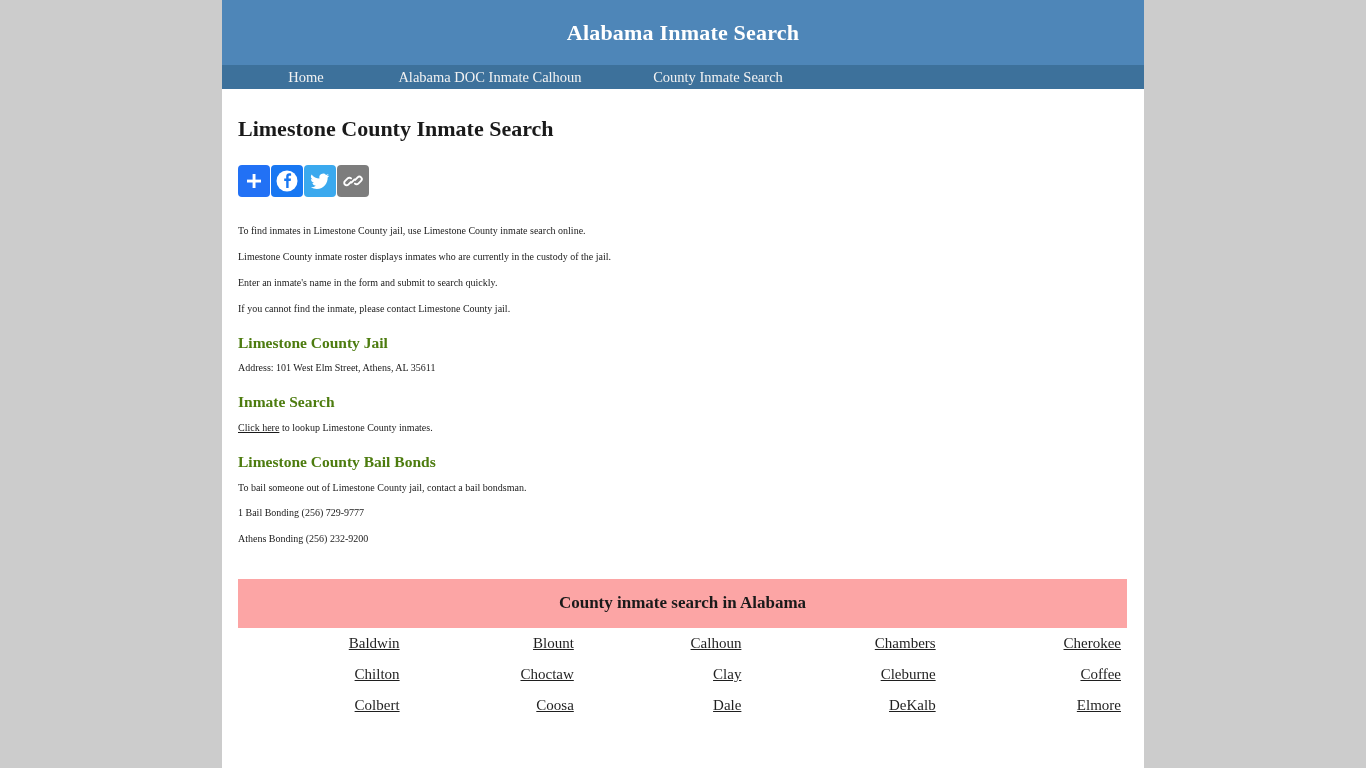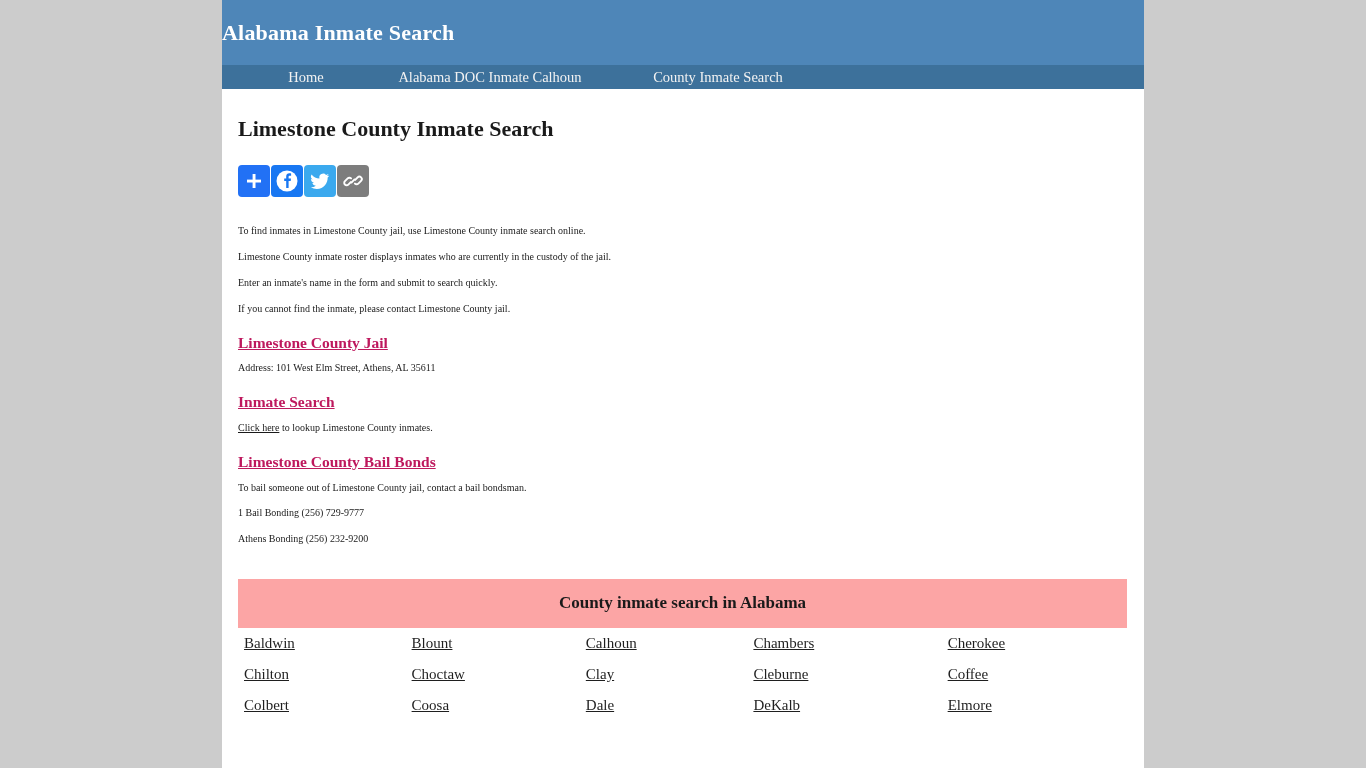--- a/index.html
+++ b/index.html
@@ -18,21 +18,21 @@
     min-height: 768px;
     background: #ffffff;
   }
 
   
   .site-header {
     background: #4e86b8;
     height: 65px;
     display: flex;
     align-items: center;
-    justify-content: flex-start;
+    justify-content: center;
   }
   .site-title {
     color: #ffffff;
     font-size: 22px;
     font-weight: bold;
     letter-spacing: 0.2px;
   }
 
   
   .site-nav {
@@ -91,24 +91,23 @@
   .body-lines { margin: 21px 0 0 0; }
   .body-line {
     font-size: 10px;
     color: #1a1a1a;
     line-height: 25.8px;
     white-space: nowrap;
   }
   .sec-head {
     font-size: 15.5px;
     font-weight: bold;
-    color: #be185d;
+    color: #4d7c0f;
     line-height: 25.8px;
     margin-top: 8px;
-    text-decoration: underline;
   }
   .inline-link {
     color: #1a1a1a;
     text-decoration: underline;
   }
 
   
   .county-table {
     margin: 27px 0 0 0;
     width: 889px;
@@ -117,21 +116,21 @@
   .county-table thead th {
     background: #fca5a5;
     font-size: 17px;
     font-weight: bold;
     color: #1a1a1a;
     text-align: center;
     padding: 14px 6px 15px 6px;
   }
   .county-table tbody td {
     padding: 7px 6px 7px 6px;
-    text-align: left;
+    text-align: right;
     font-size: 15px;
   }
   .county-link {
     color: #1f1f1f;
     text-decoration: underline;
     font-size: 15px;
   }
 </style>
 </head>
 <body>

